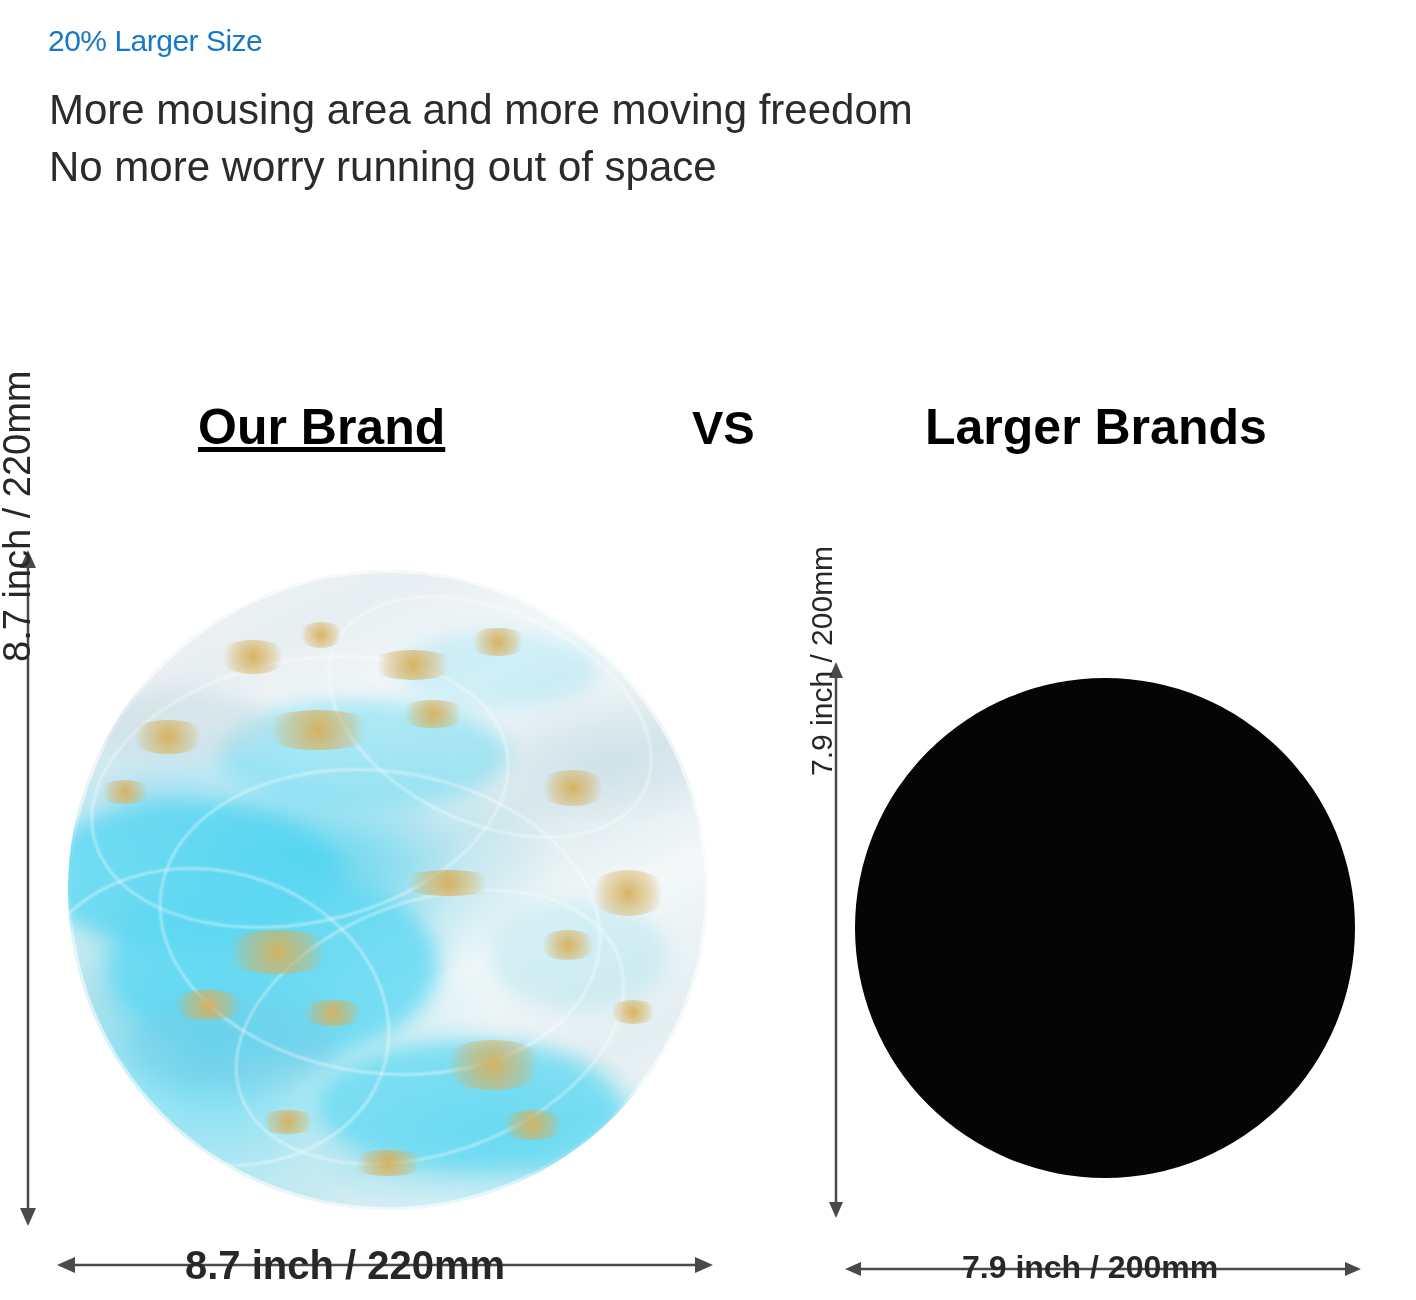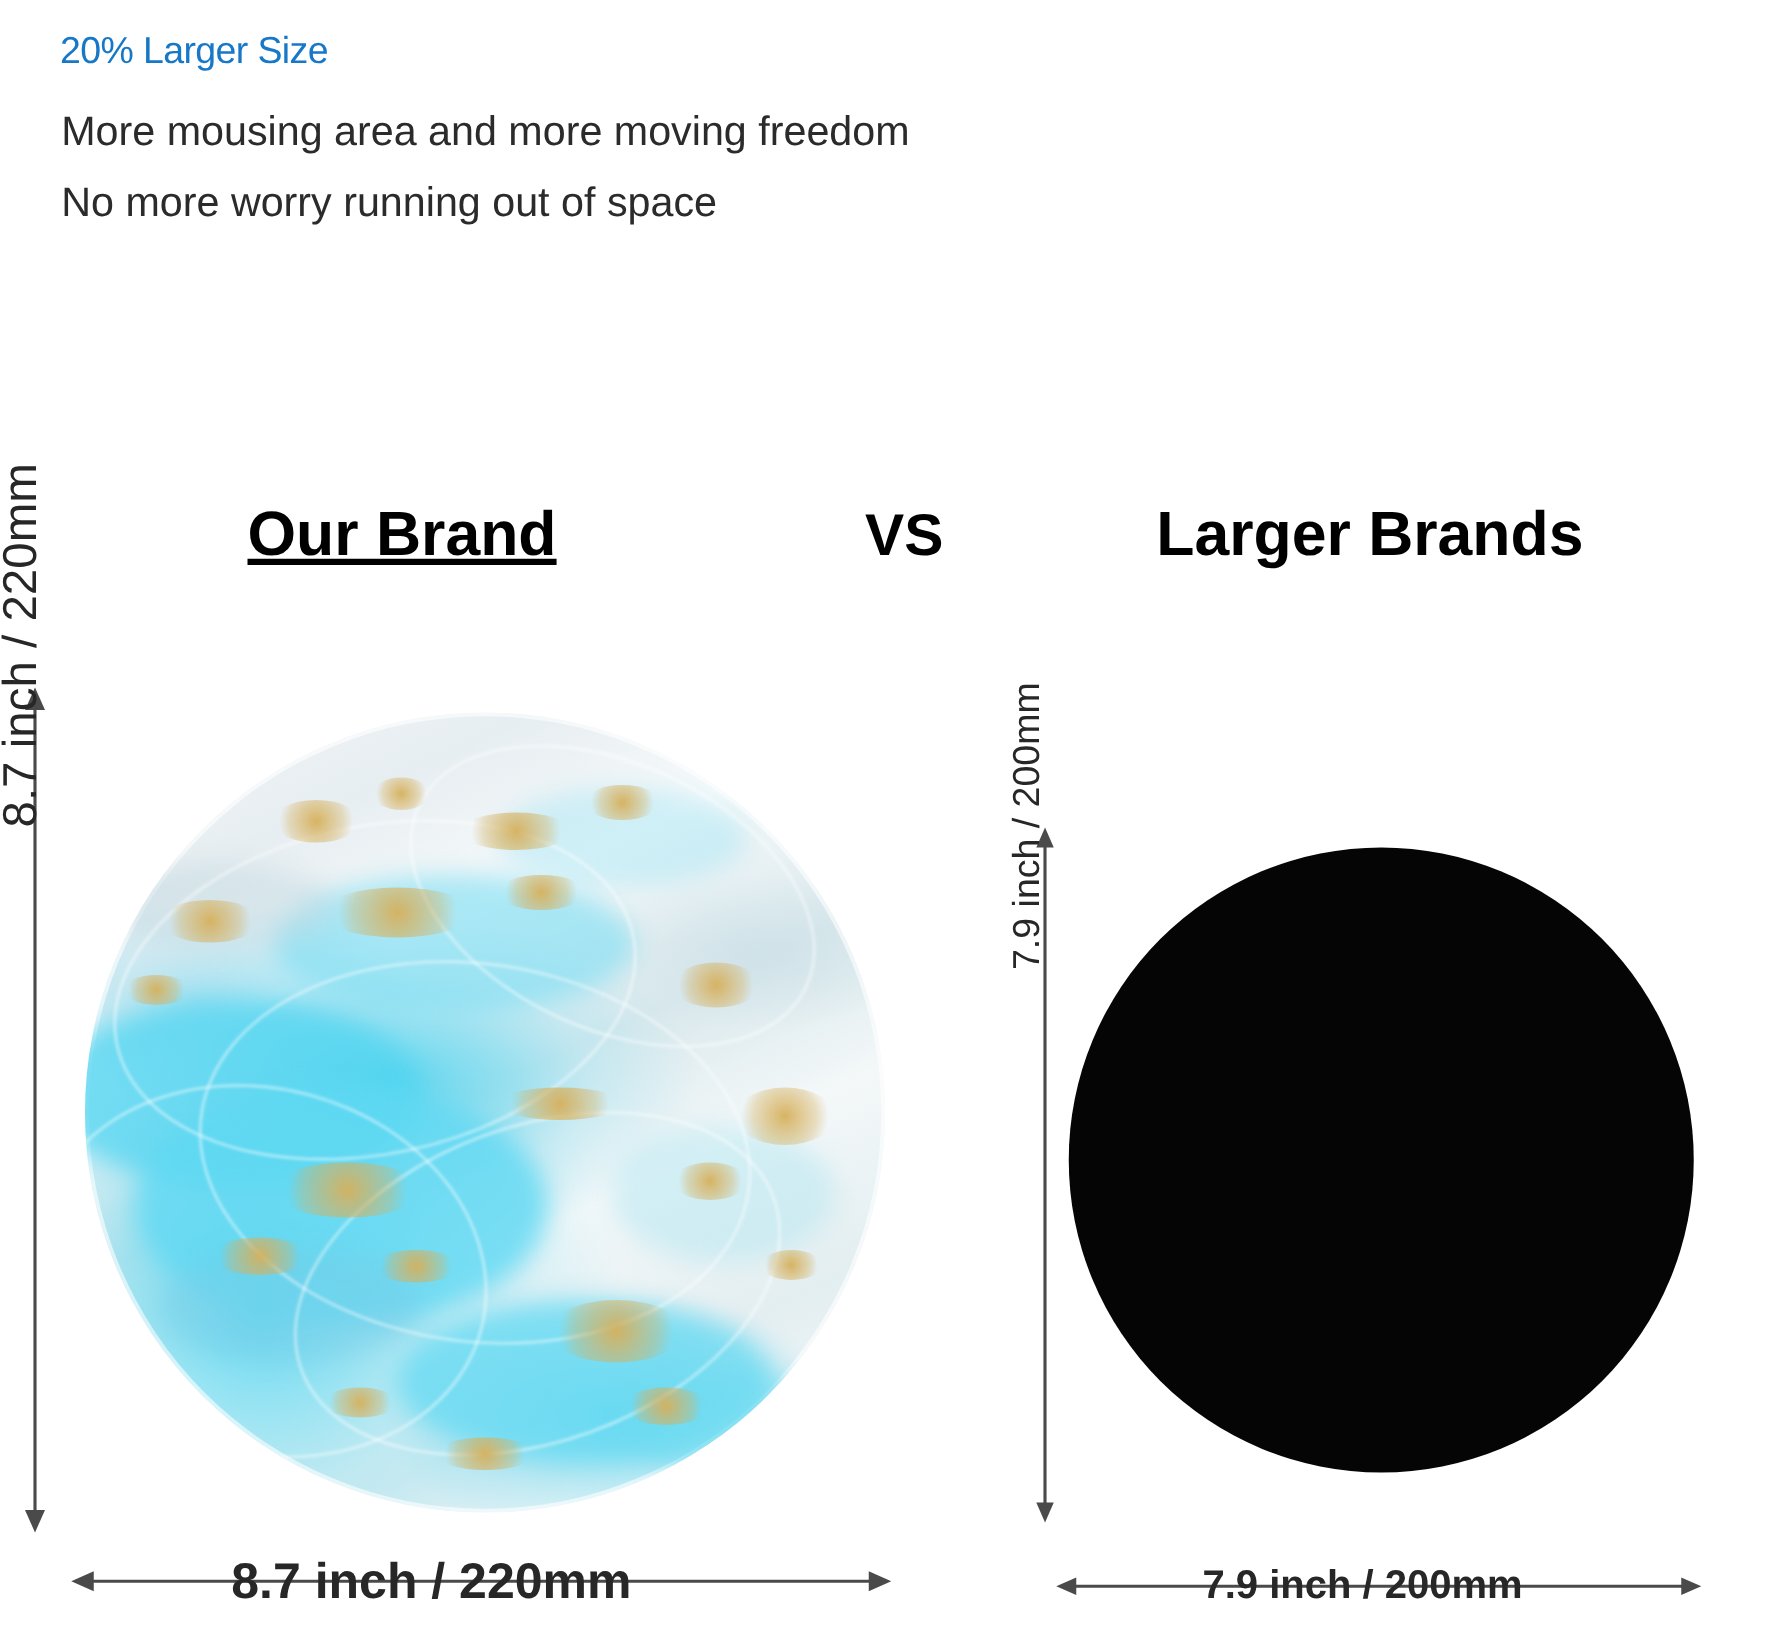--- a/index.html
+++ b/index.html
@@ -23,21 +23,21 @@
     font-size: 30px;
     color: #1878c8;
     font-weight: 400;
     letter-spacing: -0.5px;
     white-space: nowrap;
     margin-top: 20px;
   }
   #subline-1, #subline-2 {
     position: absolute;
     left: 49px;
-    font-size: 33px;
+    font-size: 42px;
     color: #2b2b2b;
     font-weight: 400;
     white-space: nowrap;
     text-align: center;
   }
   #subline-1 { top: 86px; }
   #subline-2 { top: 143px; }
 
   
   .cmp-label {

